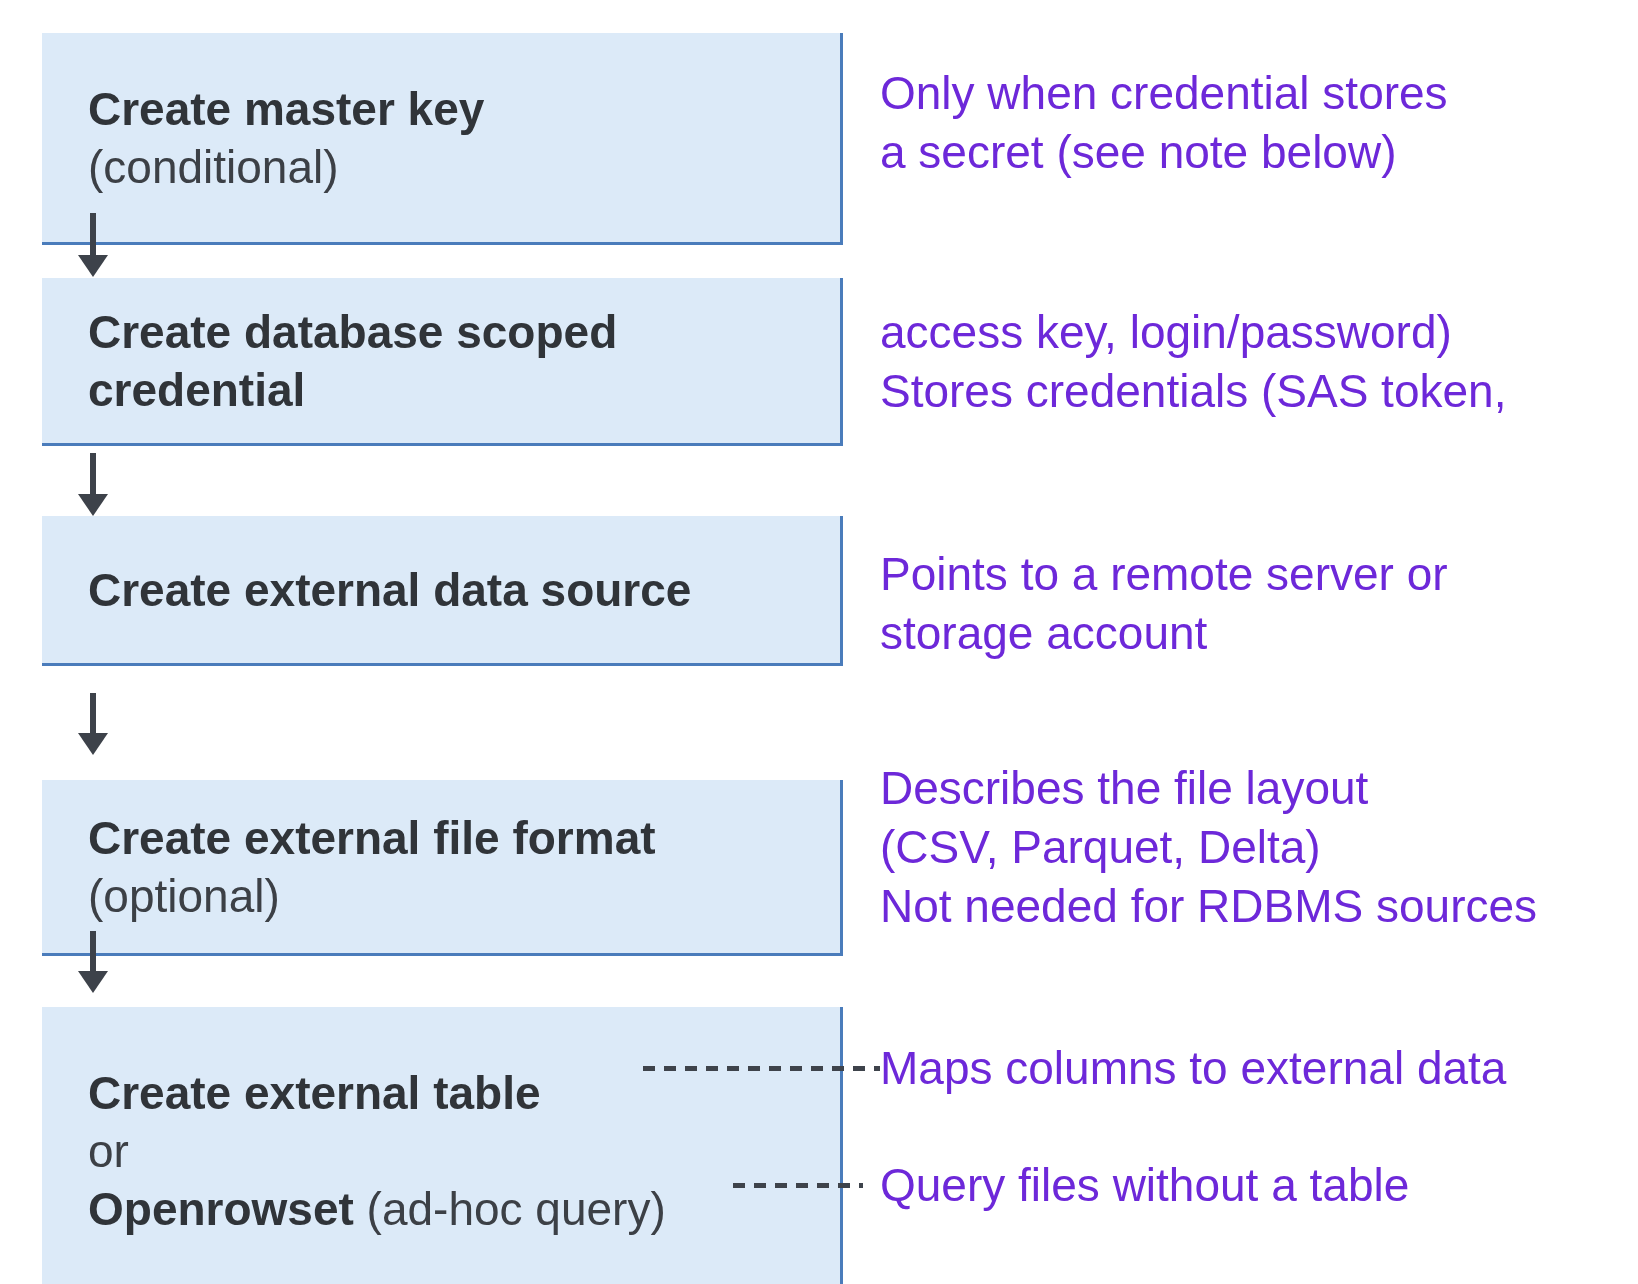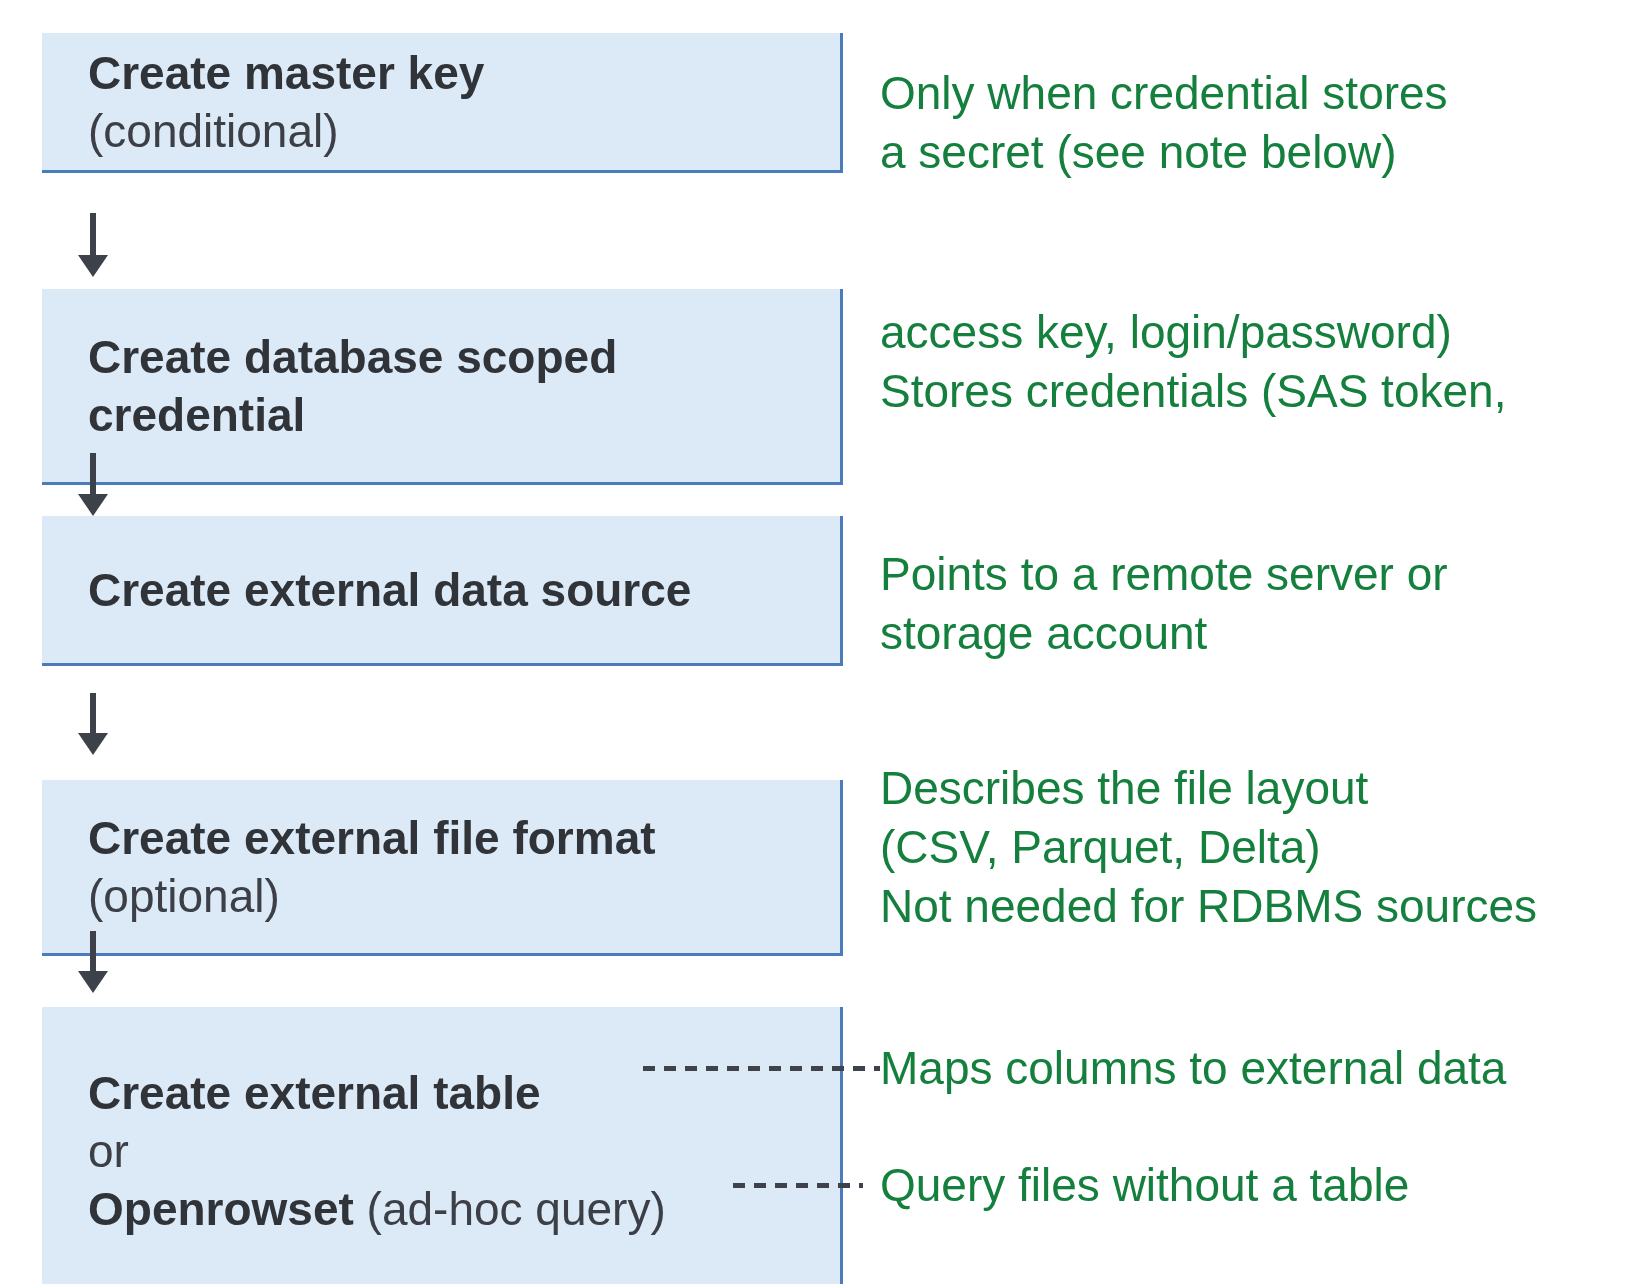--- a/index.html
+++ b/index.html
@@ -22,32 +22,32 @@
     display: flex;
     flex-direction: column;
     justify-content: center;
     padding-left: 46px;
     font-size: 46px;
     line-height: 58px;
     color: #3c4046;
   }
   .step-box .line { white-space: nowrap; }
   .step-box .bold, .step-box .line.bold { font-weight: bold; color: #303439; }
-  .box-1 { top: 33px;   height: 140px; }
-  .box-2 { top: 289px;  height: 196px; }
+  .box-1 { top: 33px;   height: 212px; }
+  .box-2 { top: 278px;  height: 168px; }
   .box-3 { top: 516px;  height: 150px; }
   .box-4 { top: 755px;  height: 176px; margin-top: 25px; }
   .box-5 { top: 1007px; height: 290px; }
 
   .annotation {
     position: absolute;
     left: 880px;
     font-size: 46px;
     line-height: 59px;
-    color: #15803d;
+    color: #6d28d9;
     white-space: nowrap;
   }
   .ann-1 { top: 64px; }
   .ann-2 { top: 303px; }
   .ann-3 { top: 545px; }
   .ann-4 { top: 759px; }
   .ann-5a { top: 1039px; }
   .ann-5b { top: 1156px; }
 
   .flow-arrow {

